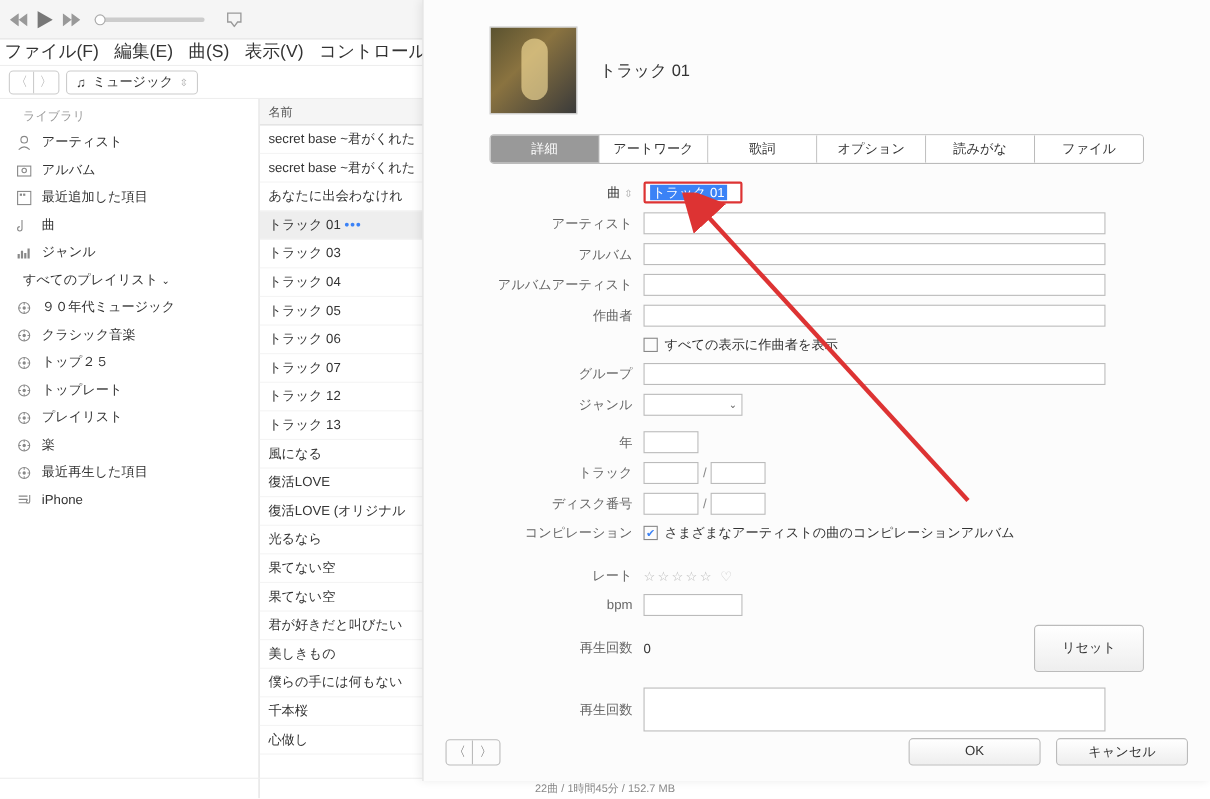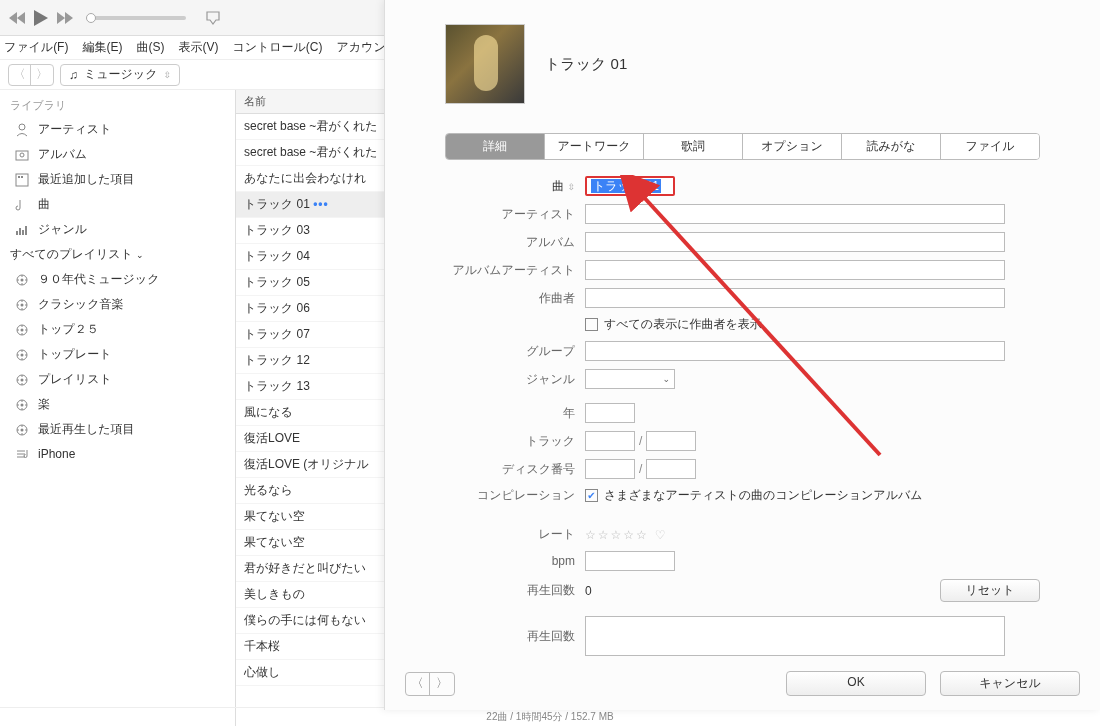--- a/index.html
+++ b/index.html
@@ -6,67 +6,67 @@
 body{background:#fff;width:1100px;height:726px;position:relative;overflow:hidden}
 .app{display:flex;flex-direction:column;height:100%}
 .topbar{height:36px;background:#f5f5f5;border-bottom:1px solid #ddd;display:flex;align-items:center;padding:0 8px;gap:6px}
 .ctrl-btn{width:18px;height:18px;display:flex;align-items:center;justify-content:center;color:#888}
 .vol-slider{width:100px;height:4px;background:#ccc;border-radius:2px;position:relative;margin:0 6px}
 .vol-thumb{width:10px;height:10px;background:#fff;border:1px solid #aaa;border-radius:50%;position:absolute;top:-3px;left:0}
 .airplay{margin-left:6px}
 .winctl{position:absolute;right:6px;top:6px;display:flex;gap:4px}
 .winctl div{width:22px;height:18px;border:1px solid #ccc;background:#f8f8f8;display:flex;align-items:center;justify-content:center;font-size:10px;color:#888}
 .menubar{height:24px;background:#fff;border-bottom:1px solid #eee;display:flex;align-items:center;padding:0 4px;gap:14px;color:#555}
-.menubar span{font-size:12px}
+.menubar span{font-size:16px}
 .subbar{height:30px;border-bottom:1px solid #eee;display:flex;align-items:center;padding:0 8px;gap:6px}
 .navbtns{display:flex;border:1px solid #ccc;border-radius:4px;overflow:hidden}
 .navbtns div{width:22px;height:20px;display:flex;align-items:center;justify-content:center;color:#aaa;border-right:1px solid #ccc}
 .navbtns div:last-child{border-right:none}
 .dd{border:1px solid #ccc;border-radius:4px;height:22px;display:flex;align-items:center;padding:0 8px;gap:6px;color:#555}
 .main{flex:1;display:flex;overflow:hidden}
 .sidebar{width:236px;border-right:1px solid #ddd;background:#fff;overflow-y:auto;padding:4px 0}
-.side-h{font-size:11px;color:#999;padding:4px 10px}
+.side-h{font-size:11px;color:#999;padding:4px 21px}
 .side-item{display:flex;align-items:center;gap:8px;padding:4px 14px;color:#444}
 .side-item .ico{width:16px;height:16px;display:flex;align-items:center;justify-content:center;color:#777}
 .side-item.sel{color:#000}
 .tracklist{flex:1;overflow-y:auto}
 .th{background:#f5f5f5;border-bottom:1px solid #ddd;padding:4px 8px;font-size:11px;color:#555}
 .trow{padding:4px 8px;border-bottom:1px solid #f4f4f4;color:#444;white-space:nowrap;overflow:hidden;text-overflow:ellipsis}
 .trow.sel{background:#eee}
 .trow .dots{color:#3b82f6;font-weight:bold;letter-spacing:1px}
 .dialog{position:absolute;left:384px;top:0;width:716px;height:710px;background:#fcfcfc;border-left:1px solid #ddd;box-shadow:-2px 0 8px rgba(0,0,0,0.08)}
 .dlg-head{display:flex;align-items:center;gap:20px;padding:24px 60px 18px}
 .art{width:80px;height:80px;background:linear-gradient(135deg,#5a5230 0%,#8a7340 40%,#3a3a3a 100%);border:1px solid #ccc;position:relative}
 .art::after{content:"";position:absolute;left:28px;top:10px;width:24px;height:56px;background:rgba(255,230,160,0.6);border-radius:12px}
 .dlg-title{font-size:15px}
-.tabbar{display:flex;justify-content:center;margin:11px 60px 16px;border:1px solid #bbb;border-radius:4px;overflow:hidden}
+.tabbar{display:flex;justify-content:center;margin:0 60px 16px;border:1px solid #bbb;border-radius:4px;overflow:hidden}
 .tab{flex:1;text-align:center;padding:4px 0;border-right:1px solid #bbb;background:#fff;color:#333}
 .tab:last-child{border-right:none}
 .tab.active{background:#999;color:#fff}
 .form{padding:0 60px}
 .frow{display:flex;align-items:center;margin-bottom:8px}
 .flabel{width:140px;text-align:right;padding-right:10px;color:#666}
 .finput{border:1px solid #bbb;height:20px;padding:0 4px;background:#fff}
 .finput.long{width:420px}
 .finput.short{width:50px}
 .finput.med{width:90px}
 .finput.highlight{border:2px solid #d33;border-radius:2px}
 .finput.highlight span{background:#3b82f6;color:#fff;padding:0 2px}
 .sep{color:#888;margin:0 4px}
 .chk{width:13px;height:13px;border:1px solid #888;margin-right:6px;display:inline-flex;align-items:center;justify-content:center;font-size:10px;color:#3b82f6}
 .stars{color:#bbb;letter-spacing:2px}
 .heart{color:#ccc;margin-left:6px}
 .btn{border:1px solid #bbb;background:linear-gradient(#fff,#eee);border-radius:4px;padding:3px 16px;text-align:center}
-.btn.small{padding:2px 10px}
+.btn.small{padding:12px 10px}
 .dlg-foot{position:absolute;bottom:14px;left:0;right:0;display:flex;align-items:center;padding:0 20px}
 .foot-nav{display:flex;border:1px solid #bbb;border-radius:4px;overflow:hidden}
 .foot-nav div{width:24px;height:22px;display:flex;align-items:center;justify-content:center;border-right:1px solid #bbb;color:#666}
 .foot-nav div:last-child{border-right:none}
 .foot-btns{margin-left:auto;display:flex;gap:14px}
-.foot-btns .btn{width:140px}
+.foot-btns .btn{width:120px}
 .statusbar{font-size:10px;color:#888;text-align:center;padding:2px 0;border-top:1px solid #eee;position:absolute;bottom:0;left:0;right:0}
 .arrow{position:absolute;pointer-events:none}
 svg{display:block}
 </style>
 </head>
 <body>
 
 <div class="app">
 
   <div class="topbar">

